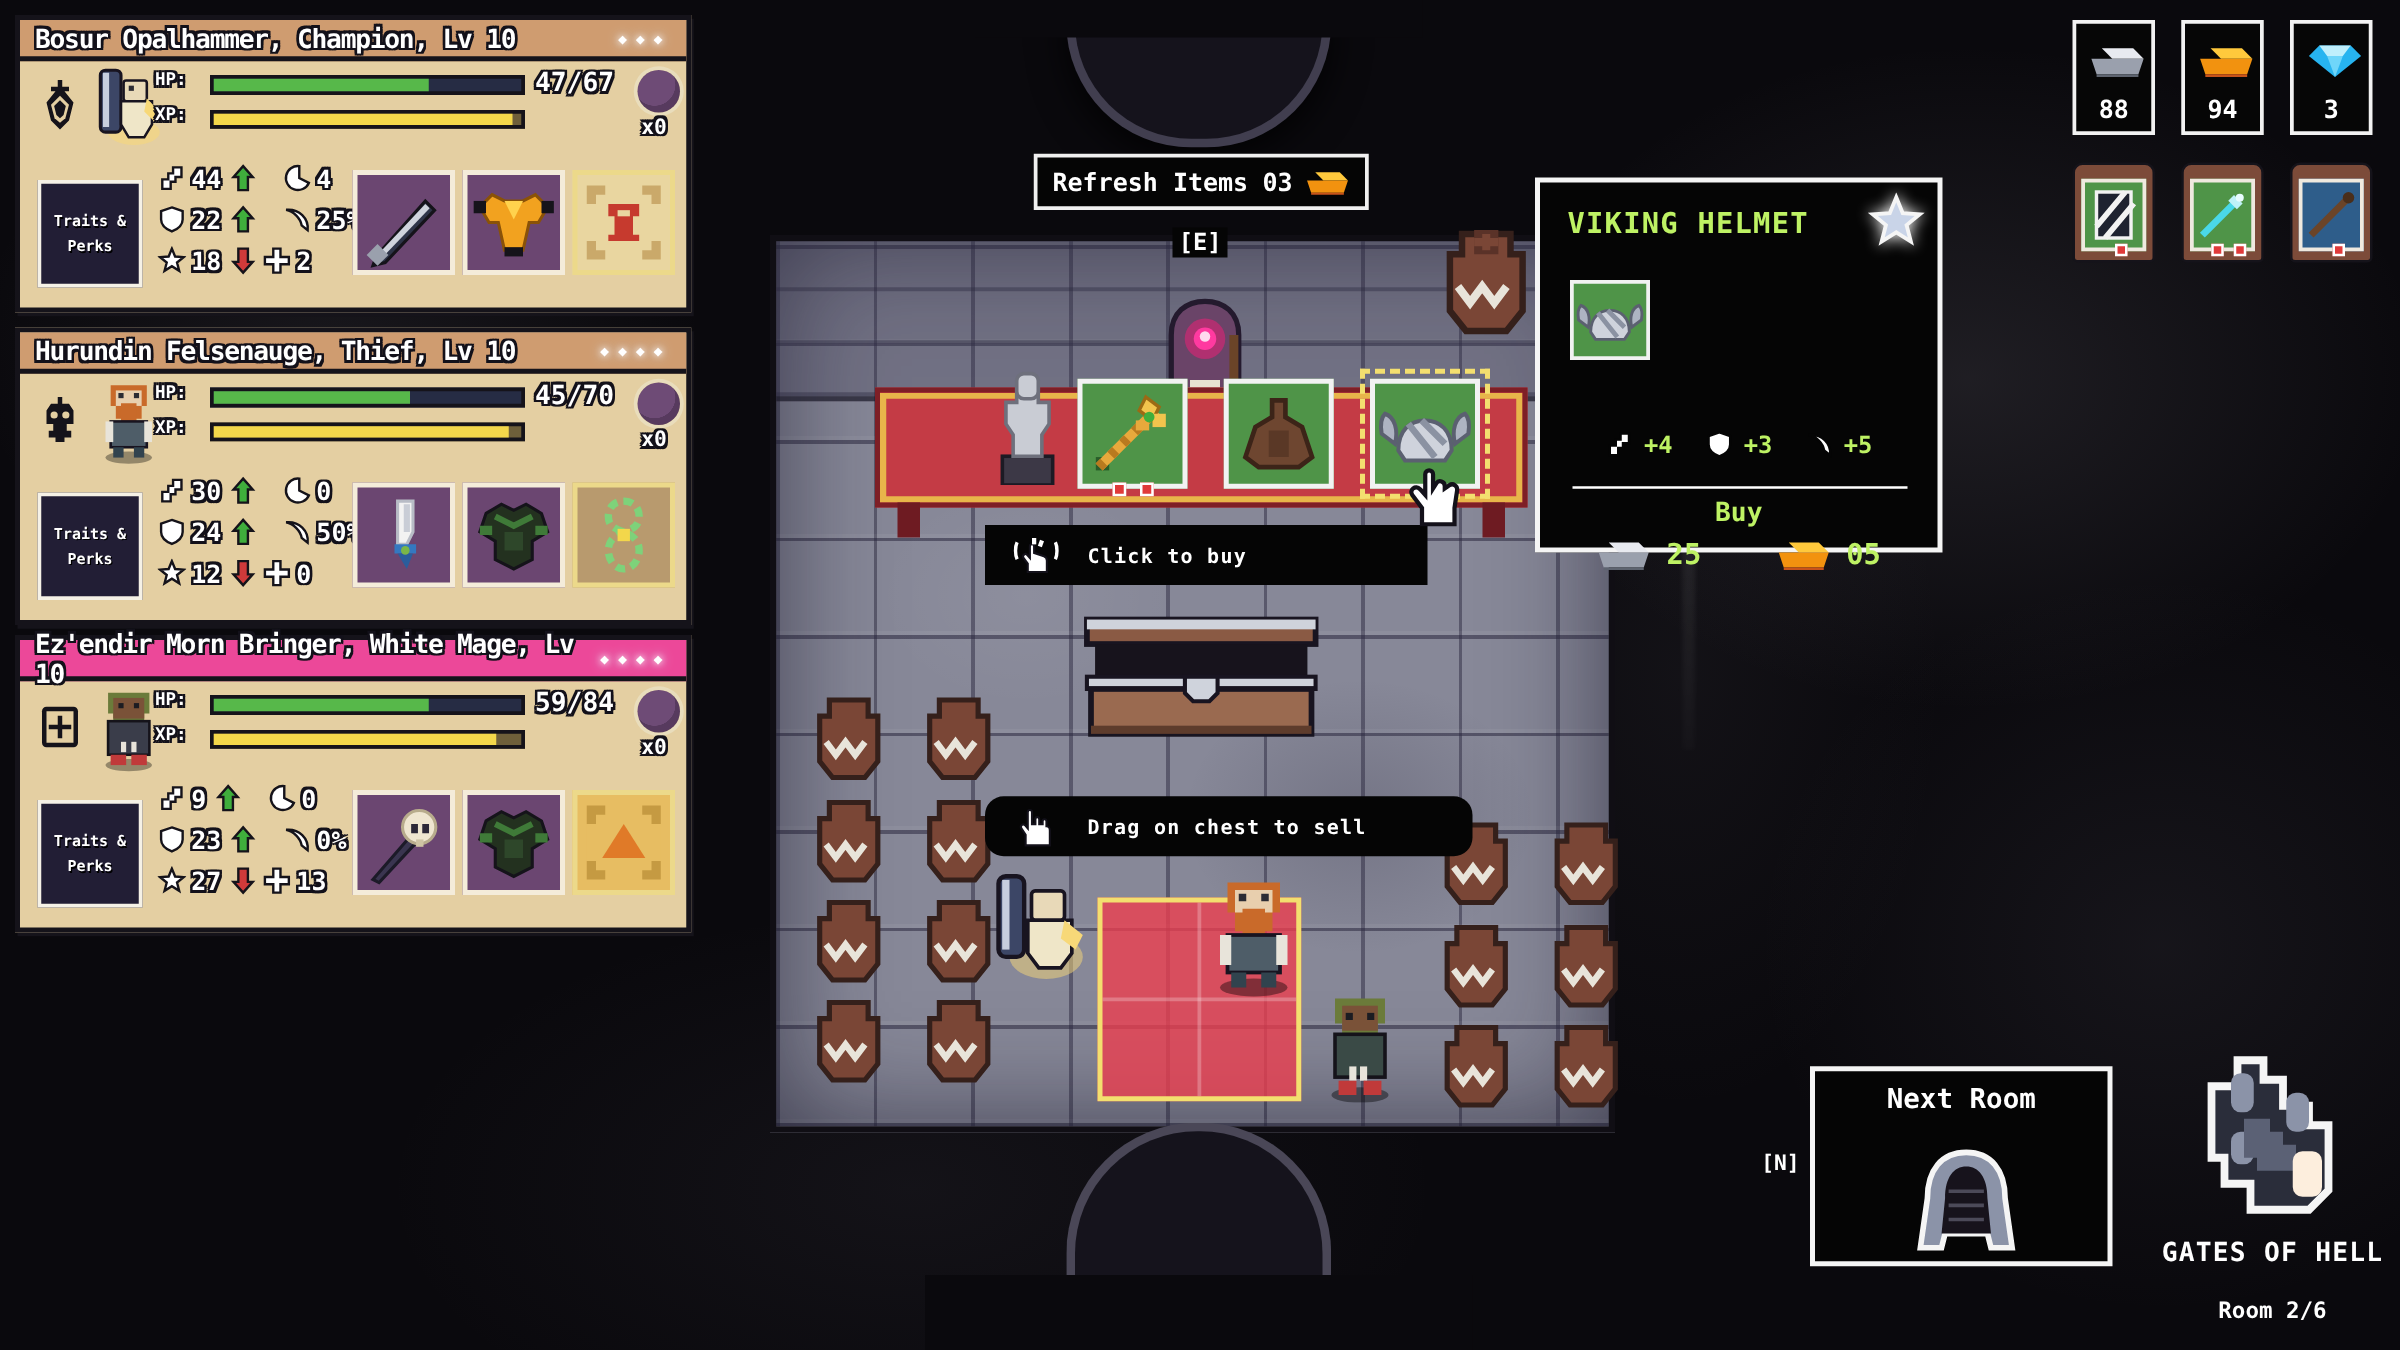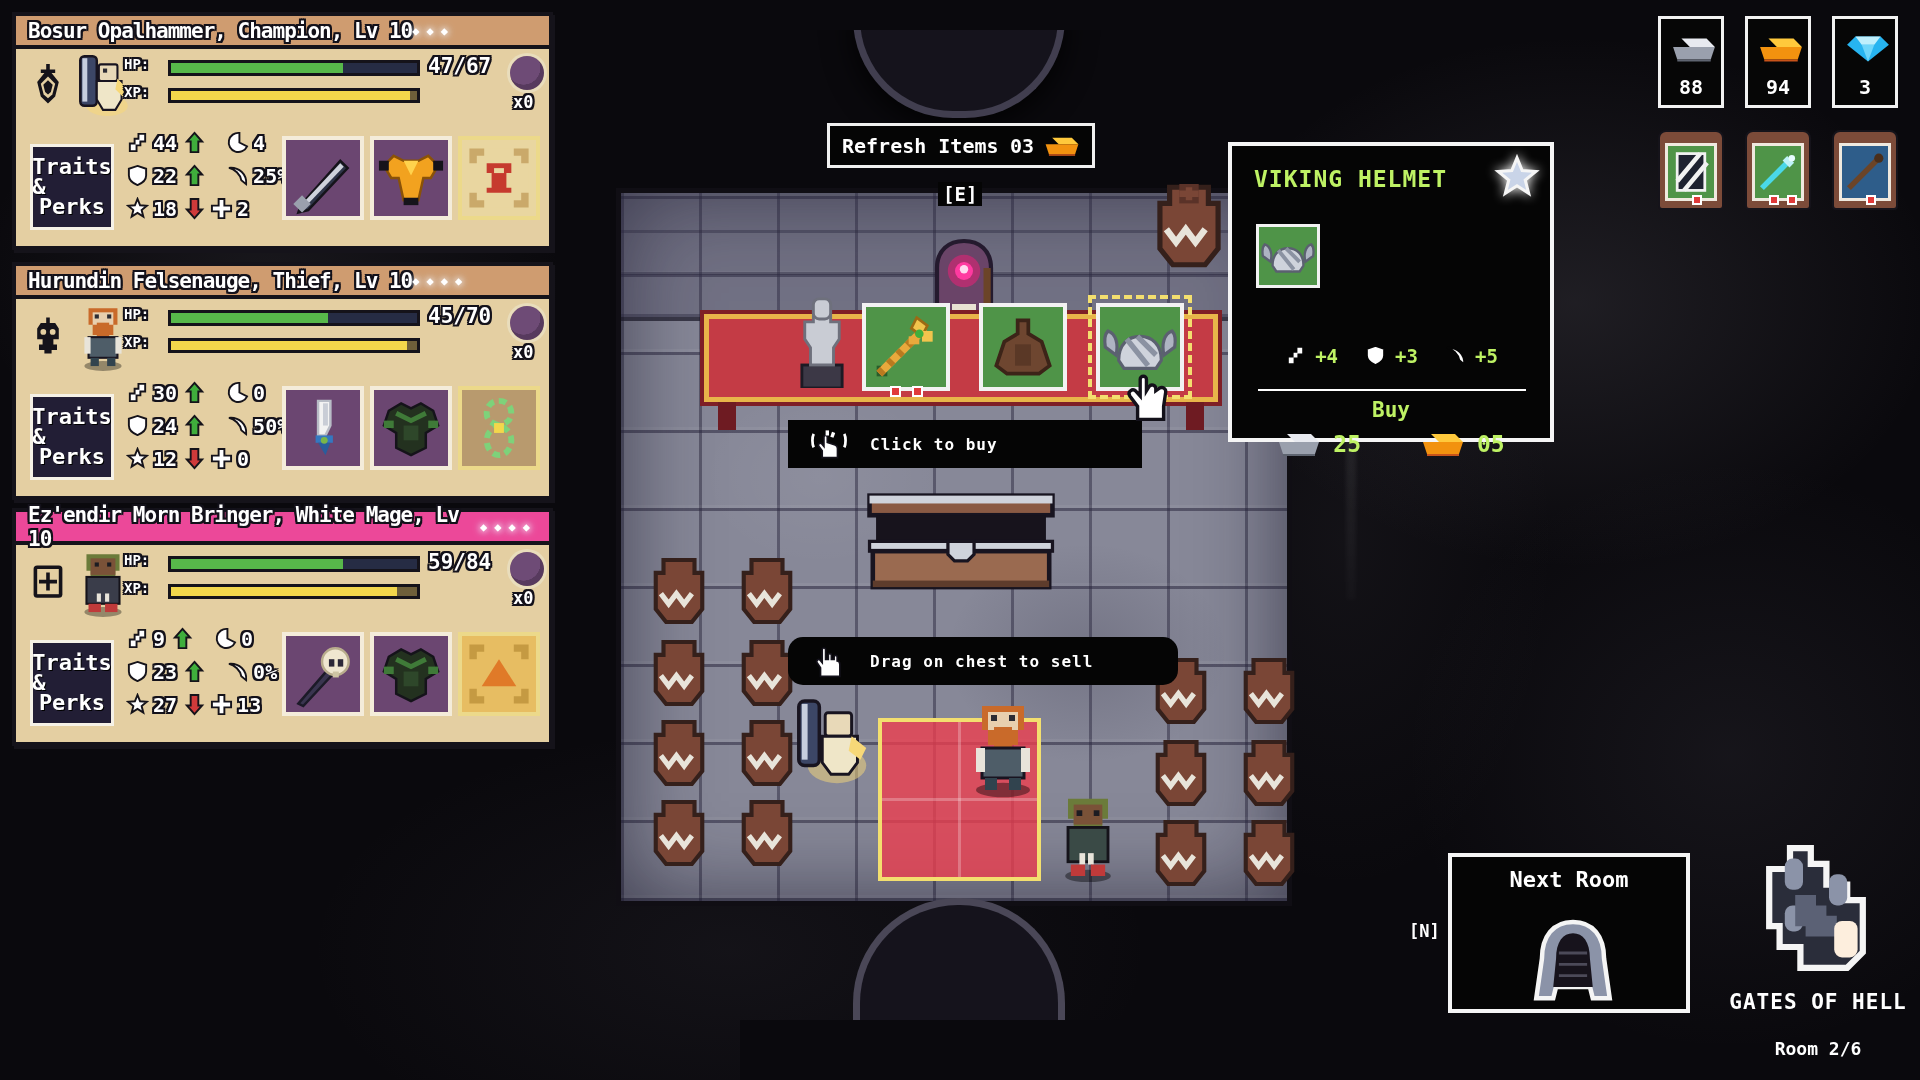--- a/index.html
+++ b/index.html
@@ -41,40 +41,40 @@
     background:#15131c; border:7px solid #4a4757; border-bottom:none;
     border-radius:105px 105px 0 0; }
   .arch-bottom::after{content:""; position:absolute; left:-120px; right:-120px; bottom:-10px; height:70px; background:#0a090d;}
   .light-streak { position:absolute; left:1346px; top:170px; width:10px; height:430px;
     background:linear-gradient(rgba(255,255,255,.16), rgba(255,255,255,.02)); filter:blur(2px); }
 
   
   .panel { position:absolute; left:12px; width:541px; height:238px;
     background:#e4cfa2; border:4px solid #15131a; box-shadow:2px 3px 0 #15131a; }
   .panel-header { height:33px; background:#cf9c70; border-bottom:4px solid #15131a;
-    display:flex; align-items:center; justify-content:flex-start; padding:0 12px; }
+    display:flex; align-items:center; justify-content:space-between; padding:0 12px; }
   .panel-title { font-size:21px; letter-spacing:-1px; }
   .sparkles { color:#fff; font-size:12px; letter-spacing:7px;
     text-shadow:0 0 6px #fff, 0 0 10px #cfe6ff; }
   .class-icon { position:absolute; left:14px; top:48px; width:36px; height:42px; }
   .sprite { position:absolute; left:56px; top:36px; width:62px; height:62px; }
   .bar-label { position:absolute; left:108px; font-size:14px; }
   .bar { position:absolute; left:152px; width:252px; border:3px solid #15131a; background:#262c44; }
   .bar .fill { height:100%; }
   .hp-val { position:absolute; left:412px; top:38px; font-size:21px; }
   .orb { position:absolute; left:494px; top:40px; width:34px; height:34px; border-radius:50%;
     background:radial-gradient(circle at 40% 35%, #6e4b76 55%, #573a5e 56%); box-shadow:0 0 0 3px #e9ddbc; }
   .orb-count { position:absolute; left:497px; top:76px; font-size:17px; }
   .stats { position:absolute; left:110px; top:110px; }
   .srow { display:flex; align-items:center; height:33px; gap:4px; }
   .srow .num { font-size:20px; margin-right:2px; }
   .sicon { width:23px; height:23px; }
   .gap { width:12px; }
   .traits-btn { position:absolute; left:14px; top:128px; width:84px; height:86px;
-    background:#221e35; border:3px solid #f5f1e6; color:#fff; font-size:22px; font-weight:bold;
+    background:#221e35; border:3px solid #f5f1e6; color:#fff; font-size:12px; font-weight:bold;
     display:flex; flex-direction:column; align-items:center; justify-content:center; line-height:20px; cursor:pointer;
     text-shadow:1px 1px 0 #000; }
   .slot { position:absolute; top:120px; width:82px; height:84px; border:4px solid #f4ecda; }
   .slot.s1 { left:266px; } .slot.s2 { left:354px; } .slot.s3 { left:442px; border-color:#ecd98a; }
   .slot svg { width:100%; height:100%; display:block; }
 
   
   .res-box { position:absolute; top:16px; width:66px; height:92px; background:#060606; border:3px solid #f2f2f2;
     display:flex; flex-direction:column; align-items:center; justify-content:flex-end; padding-bottom:6px; }
   .res-box svg { position:absolute; top:12px; left:10px; width:46px; height:36px; }

